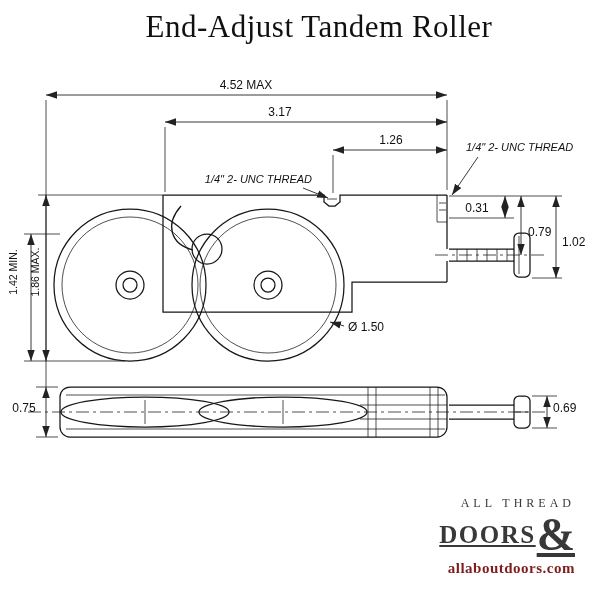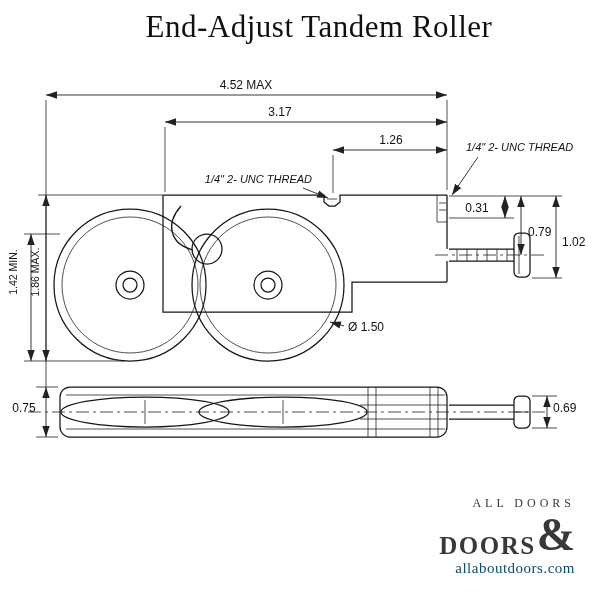--- a/index.html
+++ b/index.html
@@ -23,24 +23,24 @@
 
   text.dt { font-family:"Liberation Sans", sans-serif; font-size:12px; fill:#101010; }
   text.it { font-family:"Liberation Sans", sans-serif; font-style:italic; font-size:11px; fill:#101010; }
   text.rot{ font-size:10.5px; }
 
   .logo {
     position:absolute; right:25px; bottom:24px; text-align:right;
     font-family:"Liberation Serif", serif; color:#383838; line-height:1;
   }
   .logo-top  { font-size:12px; letter-spacing:4px; margin-bottom:3px; }
-  .logo-main { display:flex; align-items:flex-end; justify-content:flex-end; }
+  .logo-main { display:flex; align-items:center; justify-content:flex-end;text-decoration:underline; }
   .logo-words div { font-size:25px; font-weight:bold; letter-spacing:1.5px; line-height:1.02; }
   .logo-amp  { font-size:46px; font-weight:bold; margin-left:1px; }
-  .logo-site { font-size:15px; letter-spacing:0.5px; margin-top:3px; color:#0c4a6e; }
+  .logo-site { font-size:15px; letter-spacing:0.5px; margin-top:3px; color:#7f1d1d;font-weight:bold; }
 </style>
 </head>
 <body>
 
 <div class="page">
 
   <h1 class="title">End-Adjust Tandem Roller</h1>
 
   <svg class="drawing" width="600" height="600" viewBox="0 0 600 600">
     <defs>
@@ -175,21 +175,21 @@
     </g>
 
     <g>
       <path class="ext" d="M532,396 L557,396 M532,428 L557,428"></path>
       <line class="dim" x1="547" y1="396" x2="547" y2="428" marker-start="url(#as)" marker-end="url(#ae)"></line>
       <text class="dt" x="553" y="412" text-anchor="start">0.69</text>
     </g>
   </svg>
 
   <div class="logo">
-    <div class="logo-top">ALL DOORS</div>
+    <div class="logo-top">ALL THREAD</div>
     <div class="logo-main">
       <div class="logo-words">
         <div>DOORS</div>
       </div>
       <div class="logo-amp">&amp;</div>
     </div>
     <div class="logo-site">allaboutdoors.com</div>
   </div>
 
 </div>

